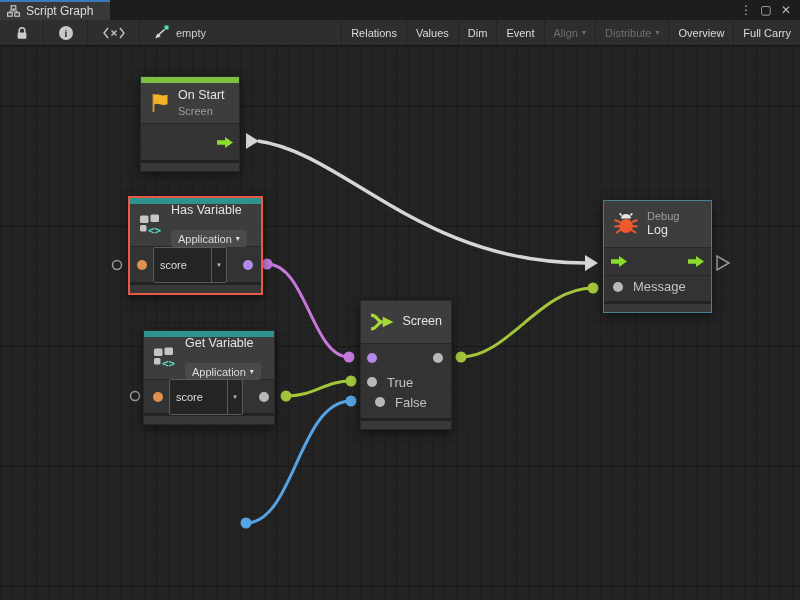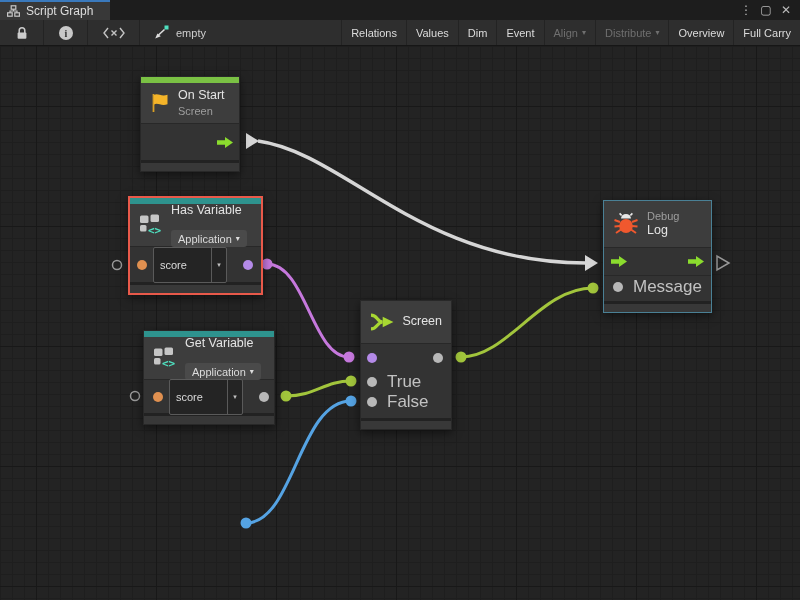--- a/index.html
+++ b/index.html
@@ -40,21 +40,21 @@
   .node { position:absolute; background:#333333; border:1px solid #282828; box-shadow:0 3px 9px rgba(0,0,0,.5); }
   .node.selected { border:2px solid; }
   .n-bar { height:6px; }
   .n-head { background:#3d3d3d; display:flex; align-items:center; gap:8px; padding:0 9px; }
   .n-row { background:#333333; border-top:1px solid #282828; display:flex; align-items:center; }
   .n-foot { height:11px; background:#383838; border-top:3px solid #222222; }
   .n-title { font-size:12.5px; color:#e4e4e4; line-height:1.25; }
   .n-sub { font-size:11px; color:#9e9e9e; line-height:1.3; }
   .port { width:10px; height:10px; border-radius:50%; flex:0 0 auto; }
   .port.small { width:8px; height:8px; }
-  .port-label { font-size:17px; color:#c2c2c2; margin-left:10px; }
+  .port-label { font-size:13px; color:#c2c2c2; margin-left:10px; }
   .dropdown-dark { height:36px; background:#242424; border:1px solid #5a5a5a; border-radius:2px; display:flex; align-items:center; font-size:11px; color:#dadada; }
   .dd-text { padding:0 6px; flex:1; }
   .dd-arrow { width:15px; align-self:stretch; border-left:1px solid #5a5a5a; display:flex; align-items:center; justify-content:center; font-size:7px; color:#c0c0c0; }
   .dropdown-lite { height:17px; background:#4a4a4a; border-radius:3px; display:inline-flex; align-items:center; padding:0 7px; font-size:11px; color:#dcdcdc; margin-top:12px; }
   .value-box { width:20px; height:15px; background:#262626; border:1px solid #131313; border-radius:3px; font-size:11px; color:#d8d8d8; display:flex; align-items:center; justify-content:center; margin-top:2px; }
   .flow-arrow { width:16px; height:11px; flex:0 0 auto; }
 </style>
 </head>
 <body>
 
@@ -238,21 +238,21 @@
       </div>
       <div class="n-row" style="height:29px; padding:0 8px 0 6px;">
         <div class="port" style="background-color: rgb(180, 138, 232);"></div>
         <div style="flex:1;"></div>
         <div class="port" style="background-color: rgb(184, 184, 184);"></div>
       </div>
       <div class="n-row" style="height:20px; padding-left:6px; border-top:none;">
         <div class="port" style="background-color: rgb(184, 184, 184);"></div>
         <span class="port-label">True</span>
       </div>
-      <div class="n-row" style="height:20px; padding-left:6px; border-top:none;">
+      <div class="n-row" style="height:20px; padding-left:14px; border-top:none;">
         <div class="port" style="background-color: rgb(184, 184, 184);"></div>
         <span class="port-label">False</span>
       </div>
       <div style="height:6px; background:#333333;"></div>
       <div class="n-foot"></div>
     </div>
 
 
     <div class="node" style="left: 603px; top: 154px; width: 109px; border-width: 1px; border-style: solid; border-color: rgb(74, 128, 149);">
       <div class="n-head" style="height:46px; border-top:none;">

